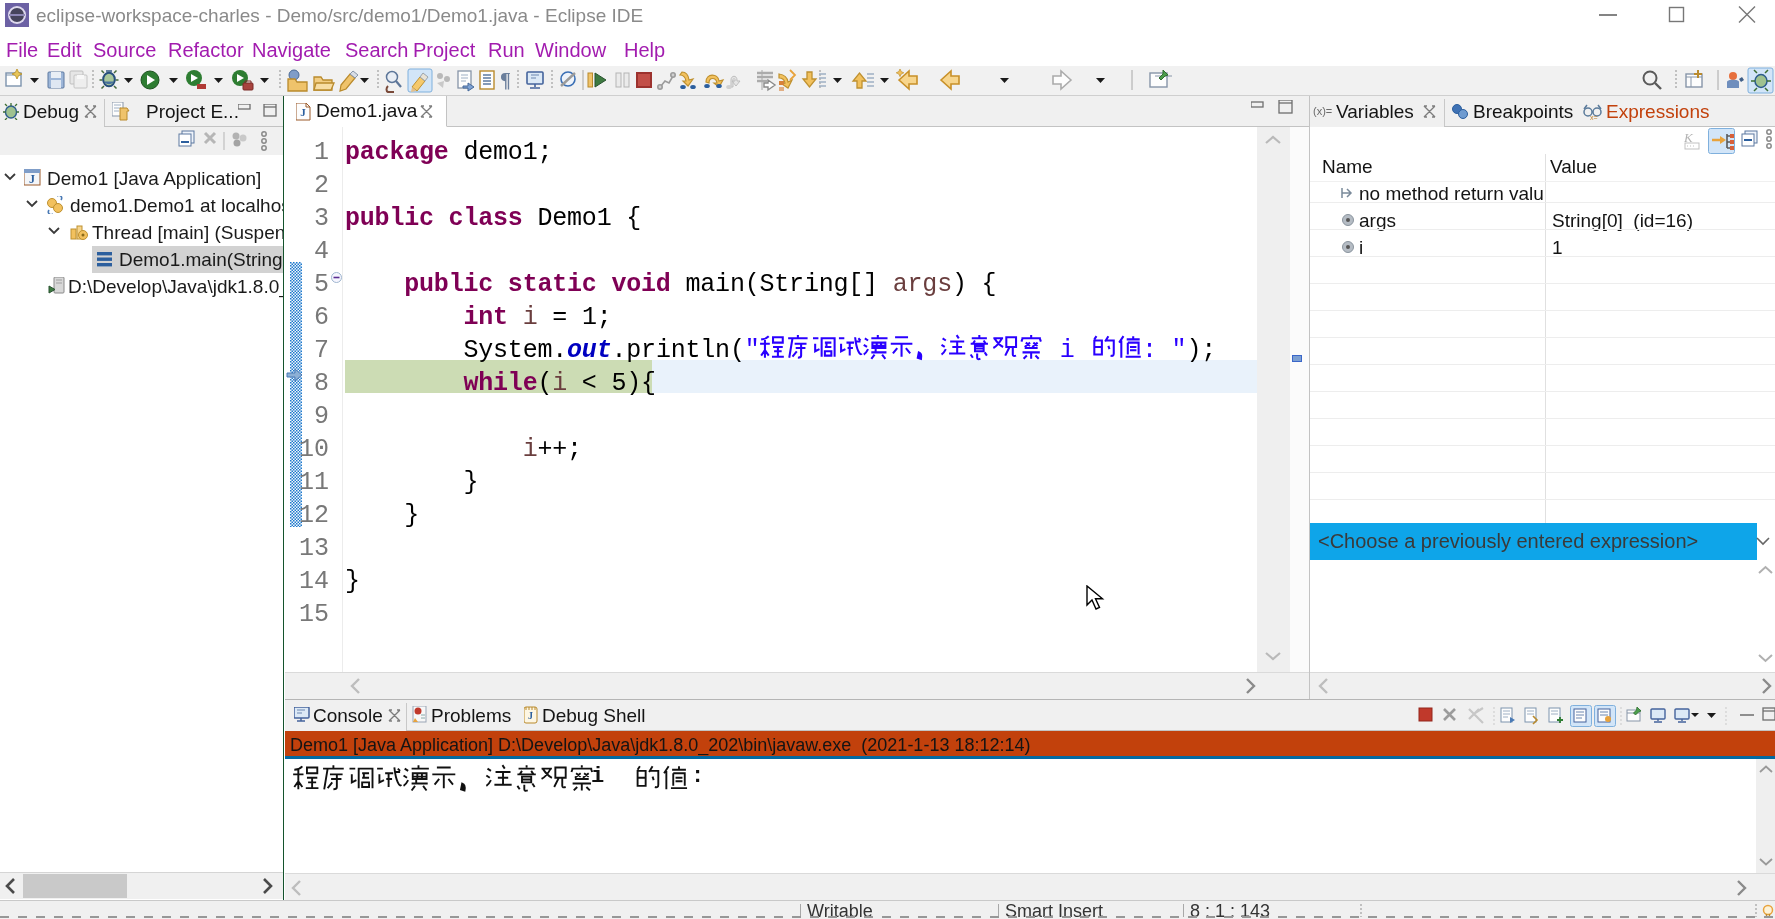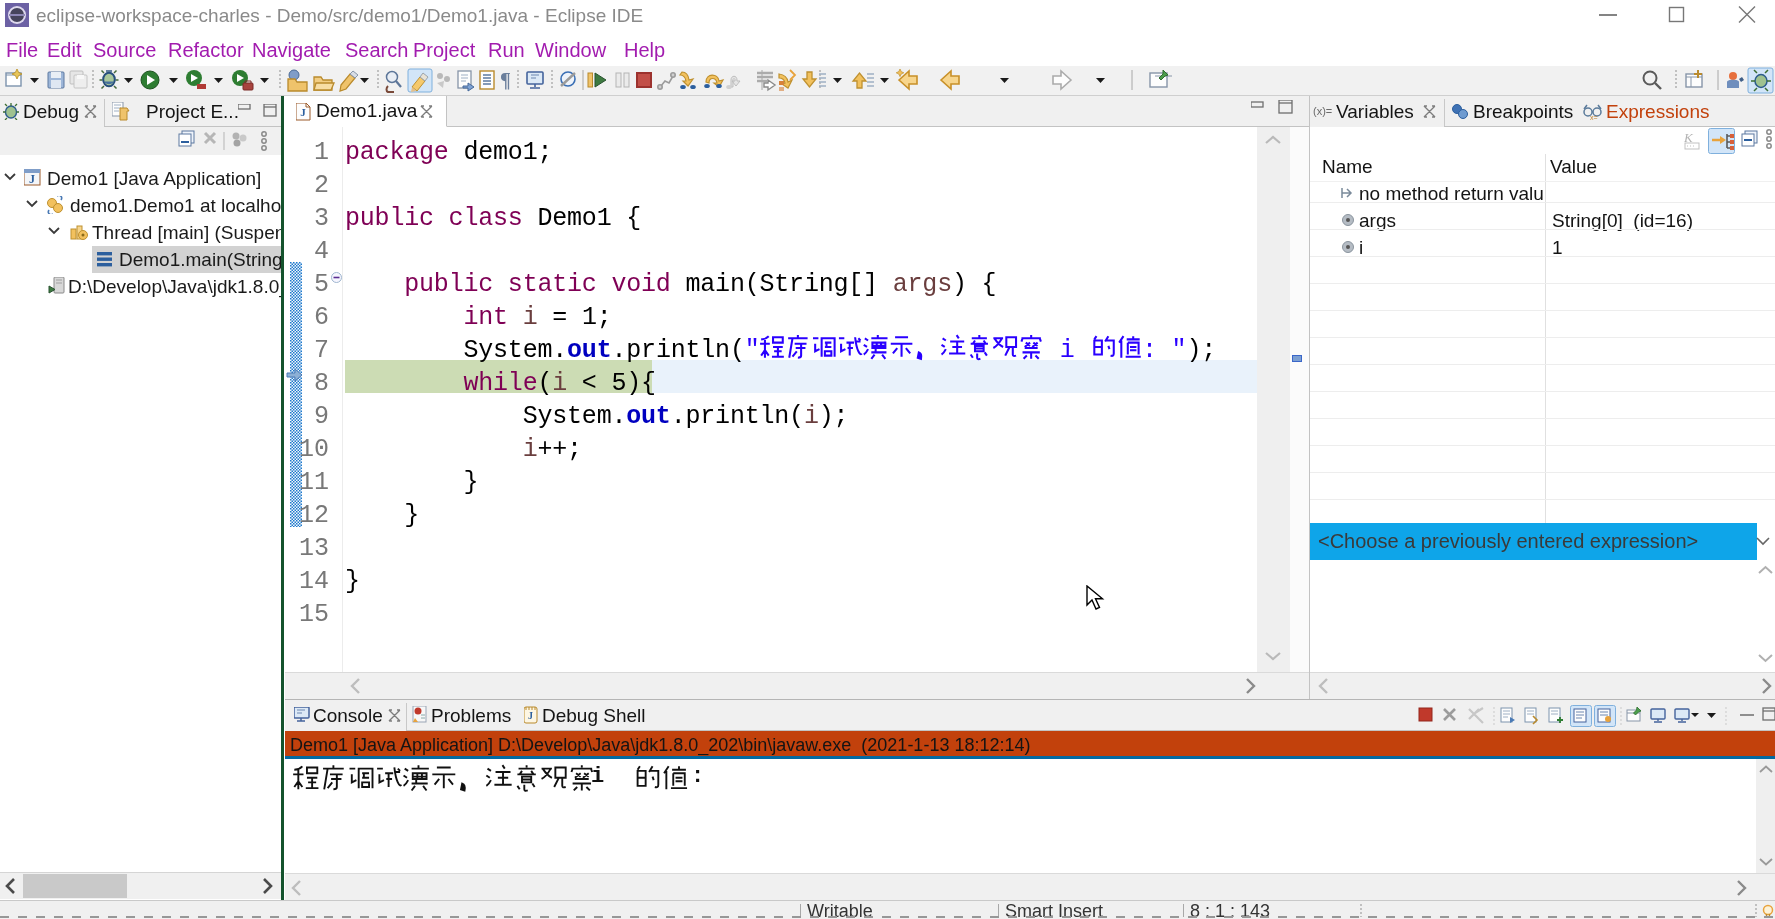--- a/index.html
+++ b/index.html
@@ -6,38 +6,38 @@
 #win{position:relative;width:1775px;height:919px;background:#fff}
 
 #title{left:0;top:0;width:1588px;height:30px;background:#fff}
 #titletext{left:36px;top:5px;font-size:19px;color:#8a8a8a}
 
 #menu{left:0;top:30px;width:1775px;height:36px;background:#fff}
 #menu span{position:absolute;top:9px;font-size:20px;color:#a21caf}
 
 #toolbar{left:0;top:66px;width:1775px;height:30px;background:#f1f1f1;border-bottom:1px solid #cfcfcf}
 
-#leftpanel{left:0;top:96px;width:284px;height:804px;background:#fff;border-right:3px solid #14532d;overflow:hidden}
+#leftpanel{left:0;top:96px;width:284px;height:804px;background:#fff;border-right:1px solid #14532d;overflow:hidden}
 #lp-tabs{left:0;top:0;width:283px;height:31px;background:#f0f0f0}
 #lp-toolbar{left:0;top:31px;width:283px;height:28px;background:#f0f0f0}
 #lp-tree{left:0;top:59px;width:283px;height:717px;background:#fff;overflow:hidden}
 #lp-hsb{left:0;top:776px;width:283px;height:27px;background:#f0f0f0;border-top:1px solid #d5d5d5}
 .treerow{position:absolute;left:0;width:400px;height:27px;font-size:19px;color:#1a1a1a;white-space:nowrap}
 .treerow .txt{position:absolute;top:3px}
 
 #editor{left:285px;top:96px;width:1025px;height:603px;background:#fff;overflow:hidden}
 #ed-tabbar{left:0;top:0;width:1025px;height:31px;background:#f0f0f0;border-bottom:1px solid #c3c3c3}
 #ed-tab{left:0;top:0;width:162px;height:31px;background:#fff;border-right:1px solid #c3c3c3;border-bottom:1px solid #fff}
 #ed-content{left:0;top:31px;width:972px;height:545px;background:#fff;overflow:hidden}
 #ed-hsb{left:0;top:576px;width:1025px;height:27px;background:#f0f0f0;border-top:1px solid #dadada}
 .cl{position:absolute;left:0;width:972px;height:33px;font-family:"Liberation Mono",monospace;font-size:25px;letter-spacing:-0.2px;white-space:pre;color:#000;line-height:33px}
 .ln{position:absolute;width:44px;text-align:right;color:#787878;font-family:"Liberation Mono",monospace;font-size:25px;line-height:33px}
-.kw{color:#7f0055;font-weight:normal}
+.kw{color:#7f0055;font-weight:bold}
 .str{color:#2a00ff}
-.fld{color:#0000c0;font-weight:bold;}
+.fld{color:#0000c0;font-weight:bold;font-style:italic}
 .prm{color:#6a3e3e}
 
 #rightpanel{left:1309px;top:96px;width:466px;height:603px;background:#fff;overflow:hidden;border-left:1px solid #c3c3c3}
 #rp-tabs{left:0;top:0;width:465px;height:31px;background:#f0f0f0}
 #rp-toolbar{left:0;top:31px;width:465px;height:27px;background:#fff}
 #rp-hsb{left:0;top:576px;width:465px;height:27px;background:#f0f0f0;border-top:1px solid #dadada}
 
 #console{left:285px;top:699px;width:1490px;height:201px;background:#fff;border-top:1px solid #b5b5b5;overflow:hidden}
 #co-tabs{left:0;top:0;width:1490px;height:31px;background:#f0f0f0}
 #co-title{left:0;top:31px;width:1744px;height:28px;background:#c2410c;border-bottom:3px solid #0369a1}
@@ -554,21 +554,20 @@
         </svg>
       <div class="cl" style="left:760px;top:200px;width:46px"><span style="position:relative;top:7px" class="str"> i </span></div>
       <svg class="abs cjk" style="left:805px;top:207px;color:#2a00ff" width="54" height="28" fill="none" stroke="currentColor" stroke-width="1.9">
           <g transform="scale(1.08)">
             <use href="#h-de"></use>
             <use href="#h-zhi2" x="24"></use>
           </g>
         </svg>
       <div class="cl" style="left:857px;top:200px"><span style="position:relative;top:7px"><span class="str">: "</span>);</span></div>
       <div class="cl" style="left:60px;top:233px"><span style="position:relative;top:7px">        <span class="kw">while</span>(<span class="prm">i</span> &lt; 5){</span></div>
-      <div class="cl" style="left:60px;top:266px"><span style="position:relative;top:7px">            System.<span class="fld">out</span>.println(<span class="prm">i</span>);</span></div>
       <div class="cl" style="left:60px;top:299px"><span style="position:relative;top:7px">            <span class="prm">i</span>++;</span></div>
       <div class="cl" style="left:60px;top:332px"><span style="position:relative;top:7px">        }</span></div>
       <div class="cl" style="left:60px;top:365px"><span style="position:relative;top:7px">    }</span></div>
       <div class="cl" style="left:60px;top:431px"><span style="position:relative;top:7px">}</span></div>
 
       <svg class="abs" style="left:800px;top:458px" width="22" height="26">
           <path d="M2 1v19l5-5 4 9 3.5-1.6-4-8.6h7z" fill="#fff" stroke="#000" stroke-width="1.4"></path>
         </svg>
     </div>
 

